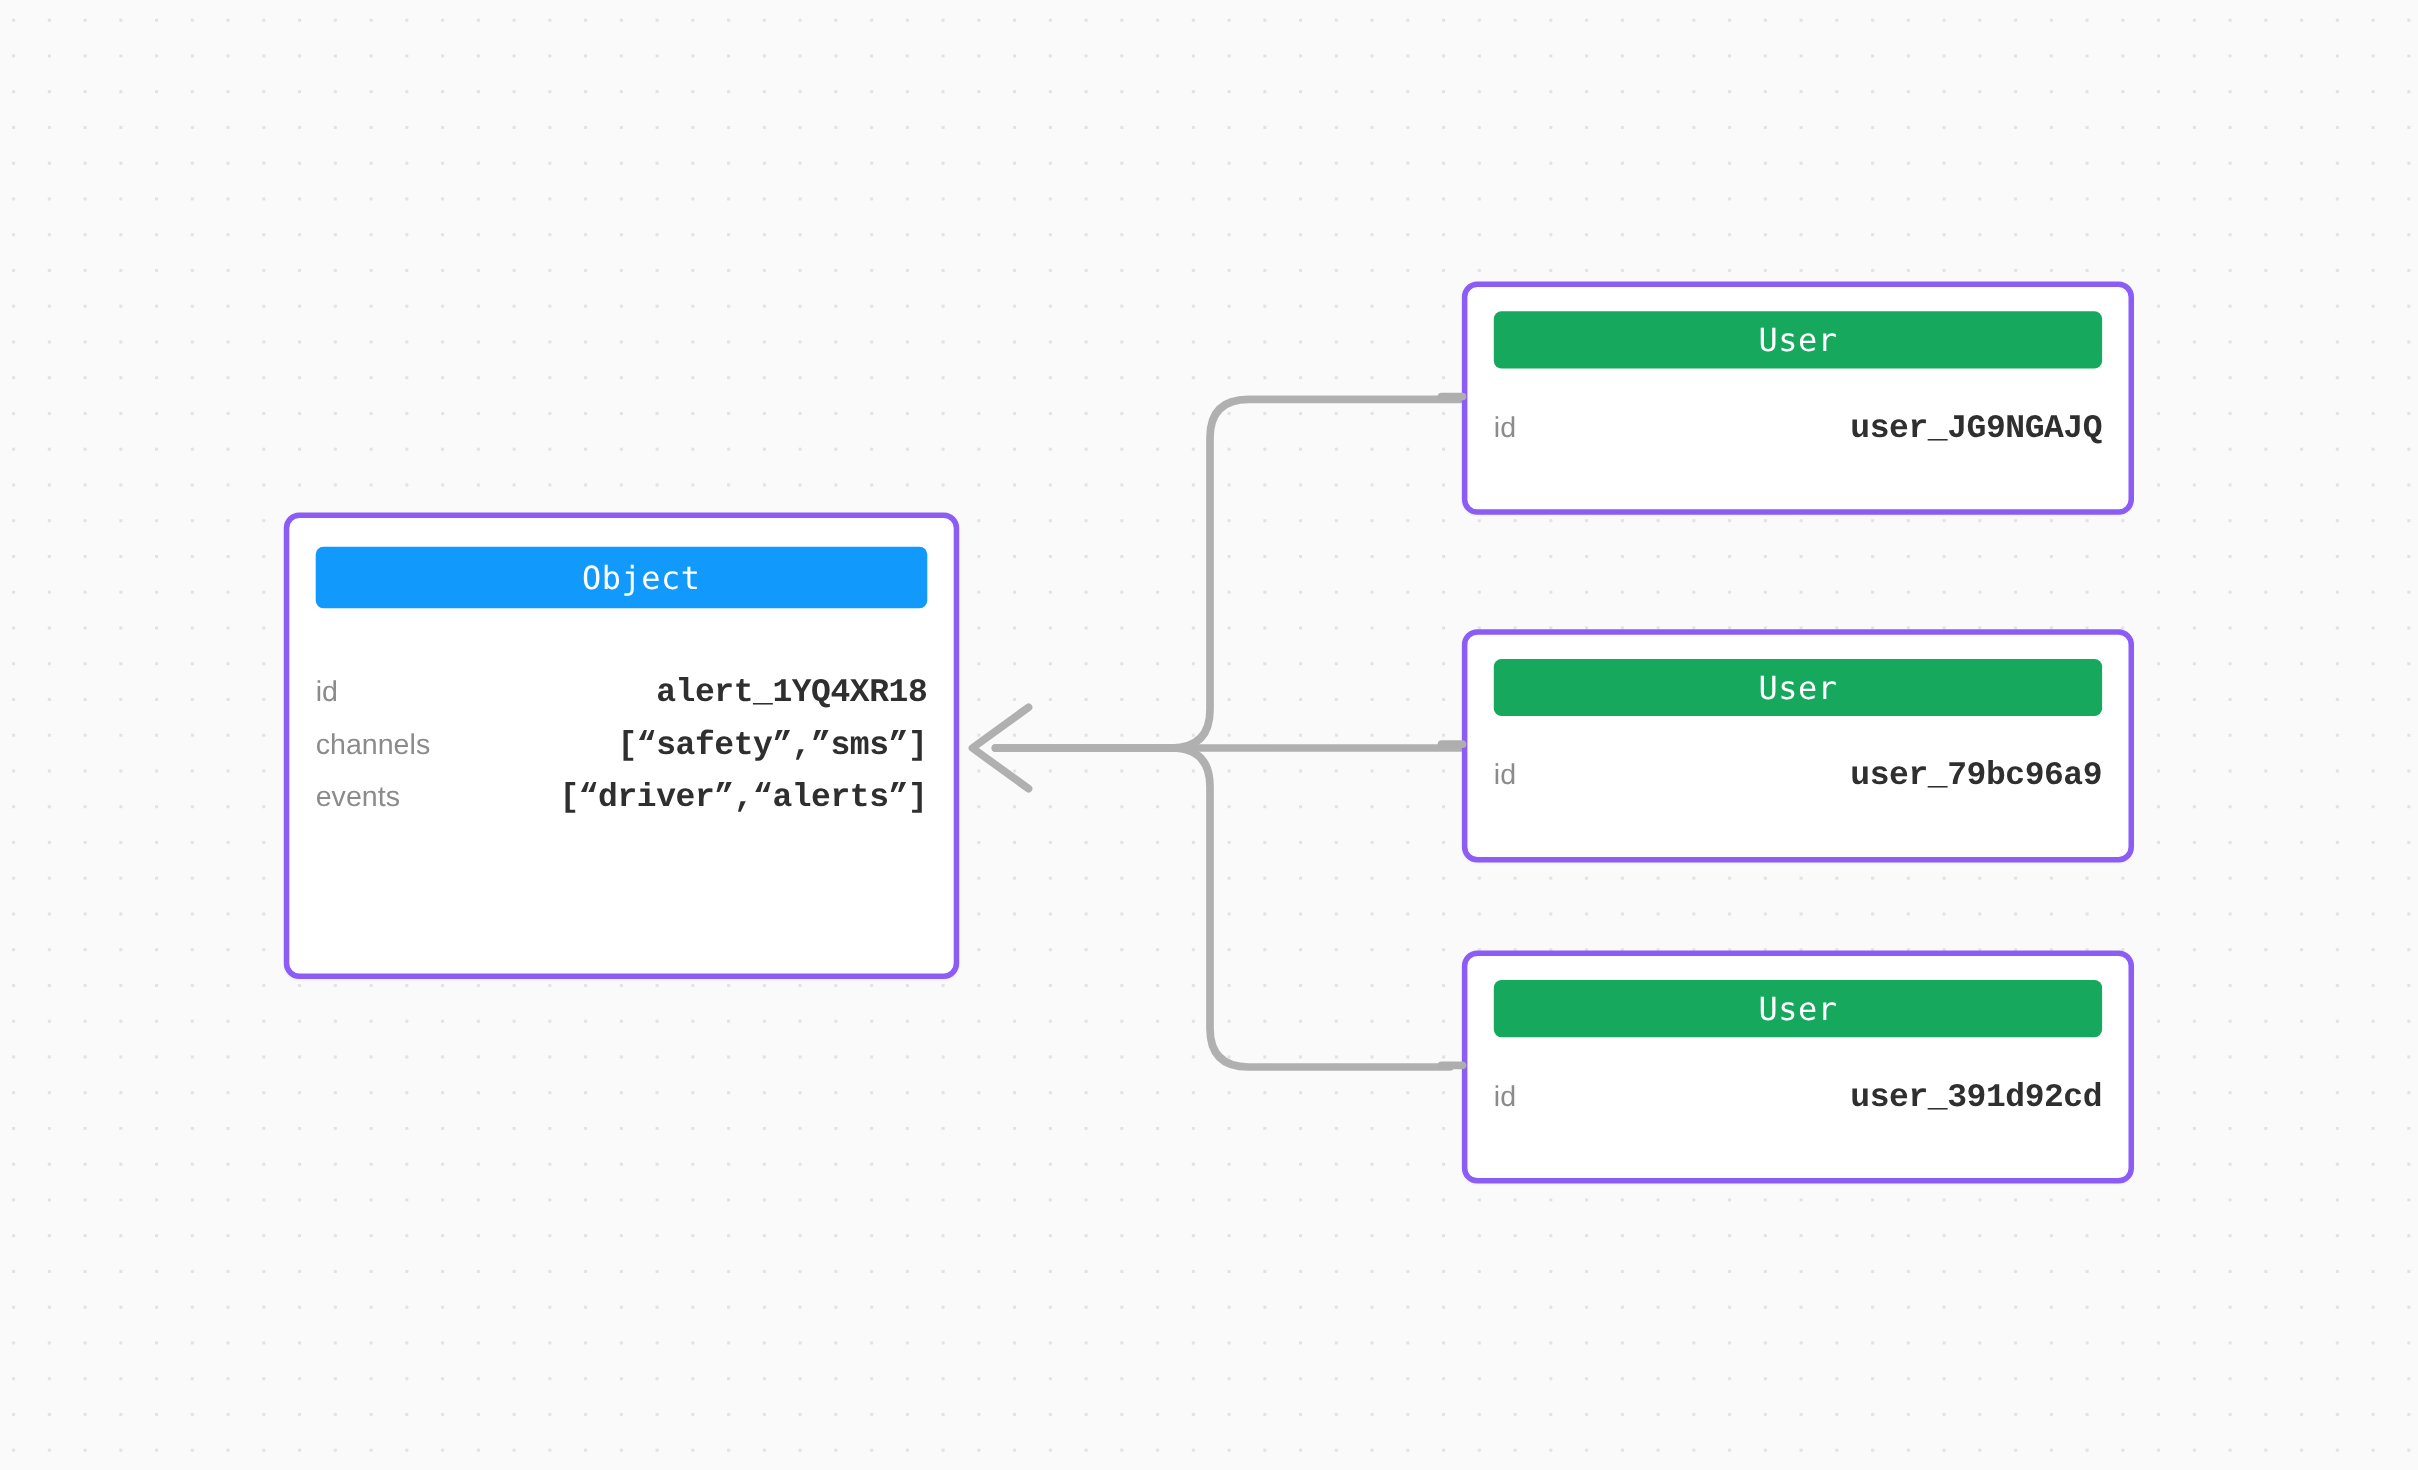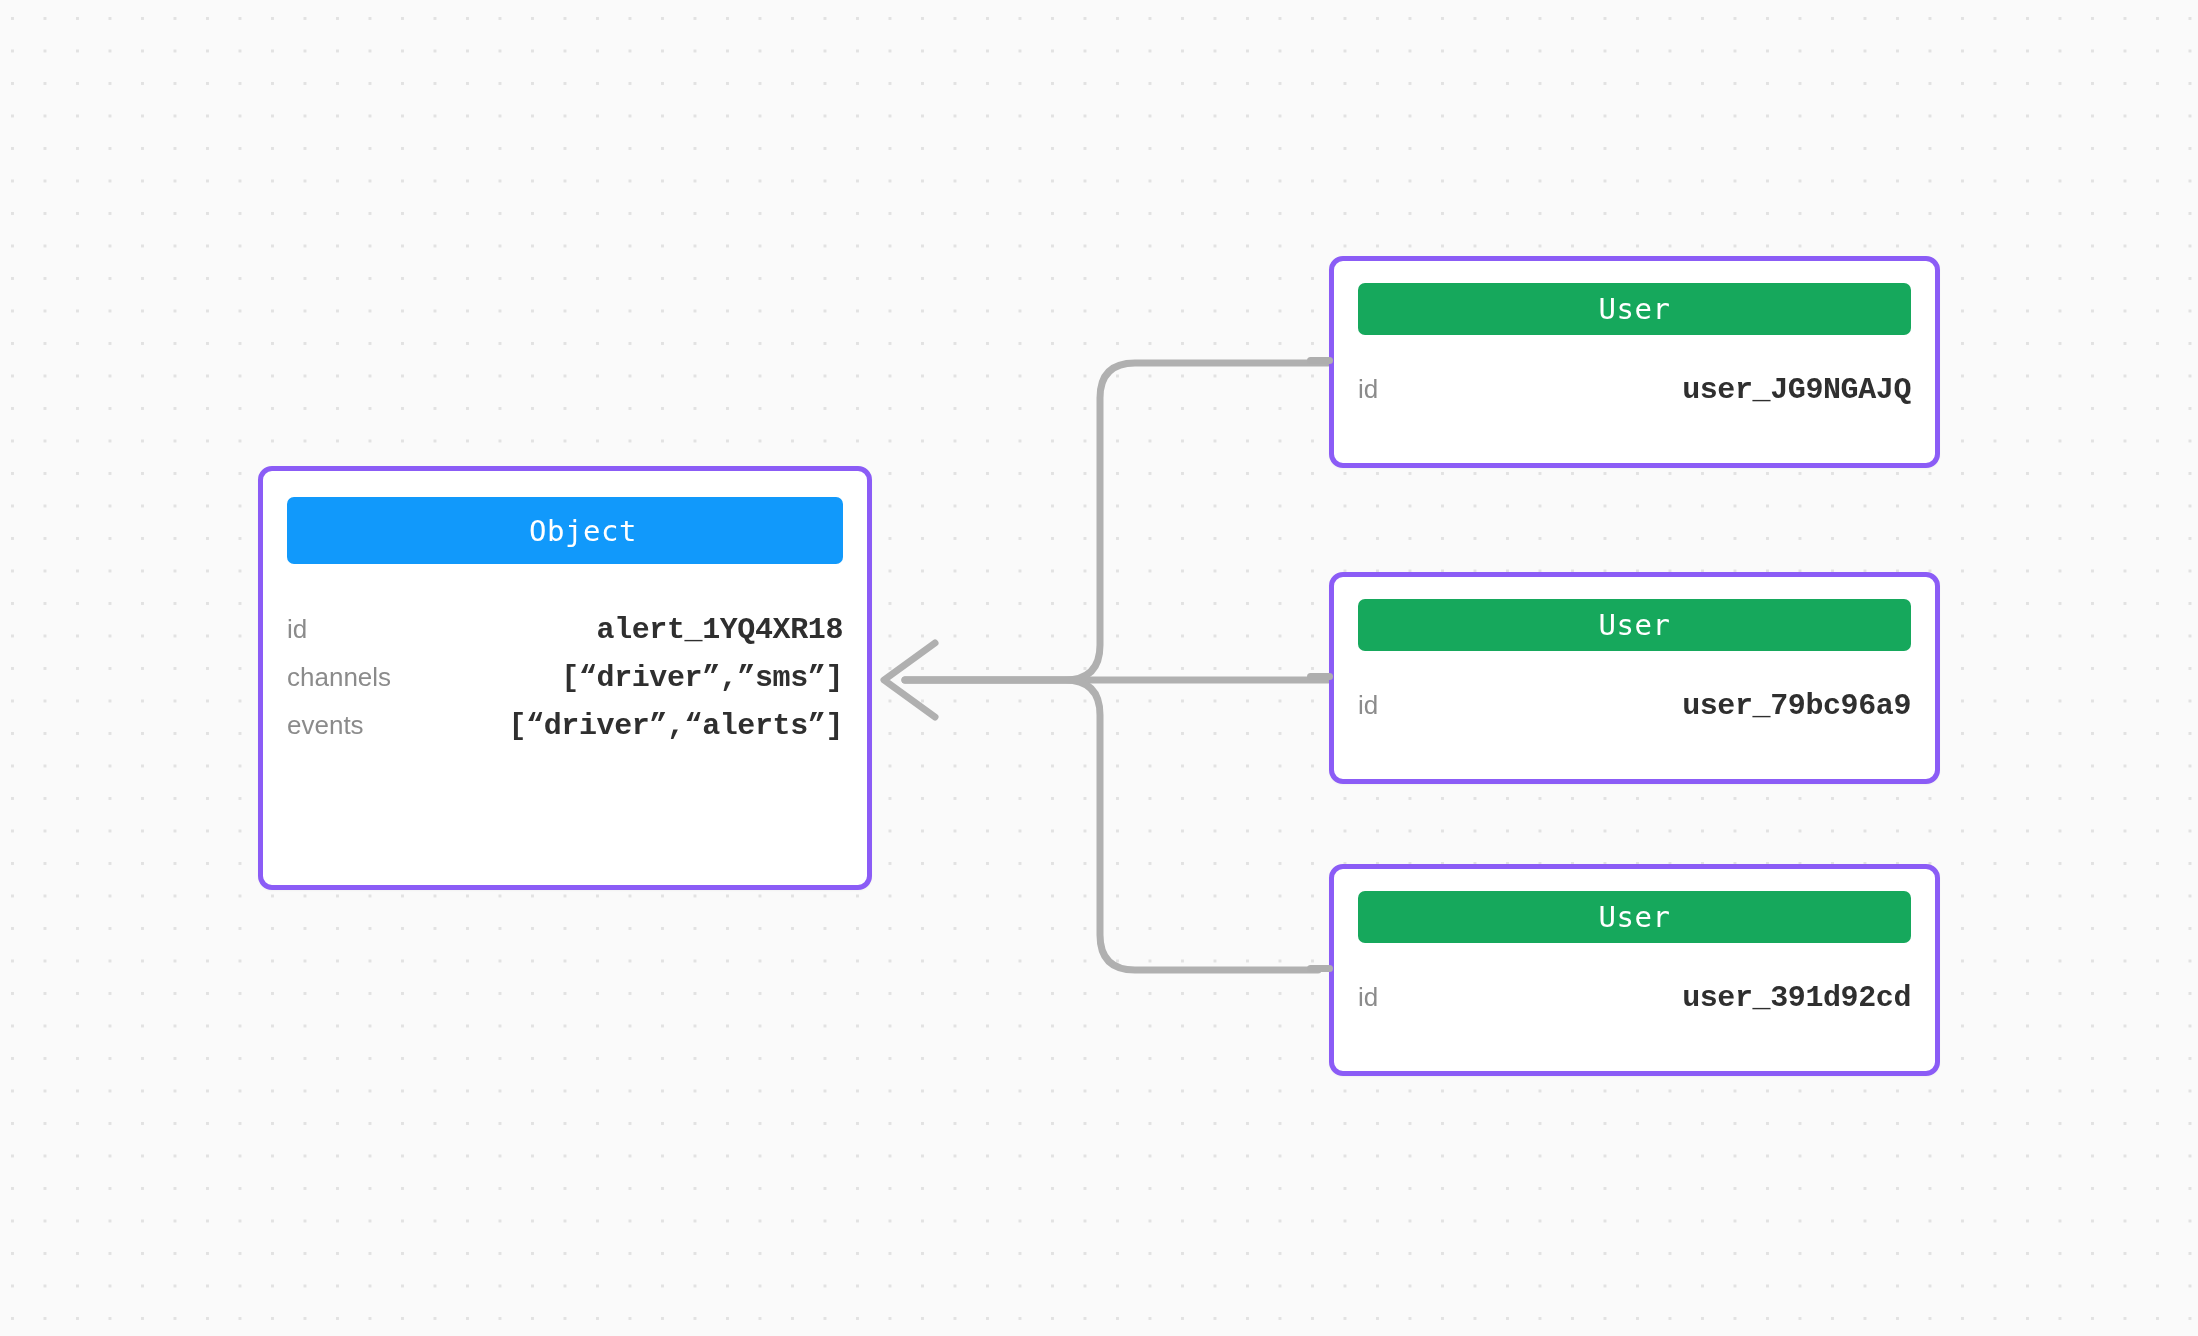--- a/index.html
+++ b/index.html
@@ -94,21 +94,21 @@
 
   
   #node-object {
     left: 258px;
     top: 466px;
     width: 614px;
     height: 424px;
   }
   #node-object .node-header {
     top: 26px;
-    height: 67px;
+    height: 56px;
     background: #1199fb;
     padding-left: 36px;
   }
   #node-object .rows {
     top: 120px;
   }
   #node-object .row { height: 48px; }
 
   
   .node-user {
@@ -164,21 +164,21 @@
 
       <div class="row-gap"></div>
 
       <div class="row">
         <span class="row-label">id</span>
         <span class="row-value">alert_1YQ4XR18</span>
       </div>
 
       <div class="row">
         <span class="row-label">channels</span>
-        <span class="row-value">[“driver”,”sms”]</span>
+        <span class="row-value">[“safety”,”sms”]</span>
       </div>
 
       <div class="row">
         <span class="row-label">events</span>
         <span class="row-value">[“driver”,“alerts”]</span>
       </div>
 
     </div>
   </div>
 

